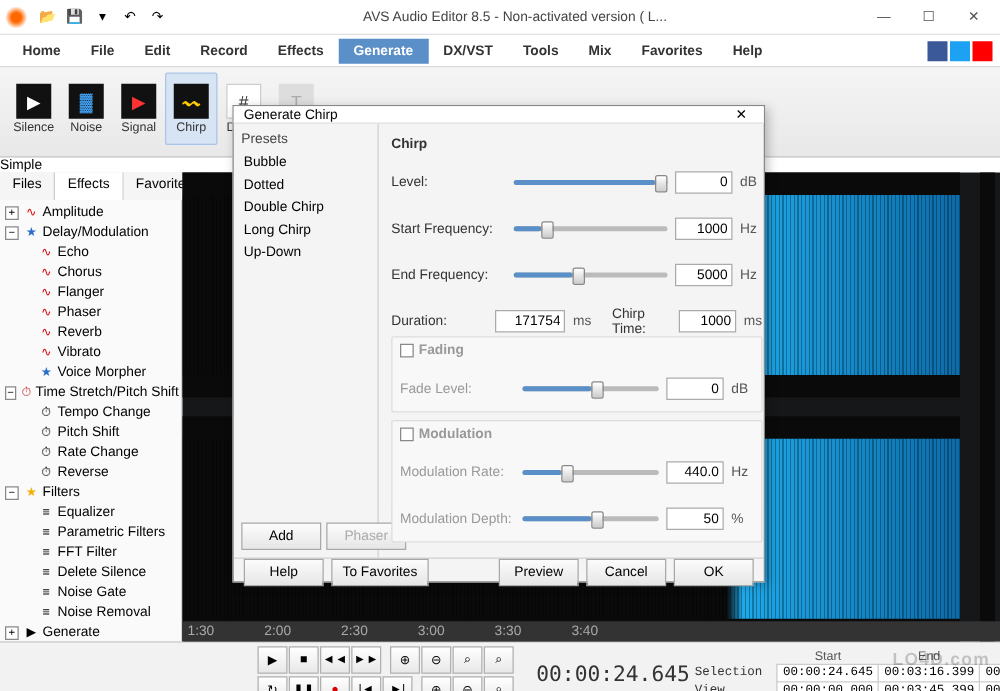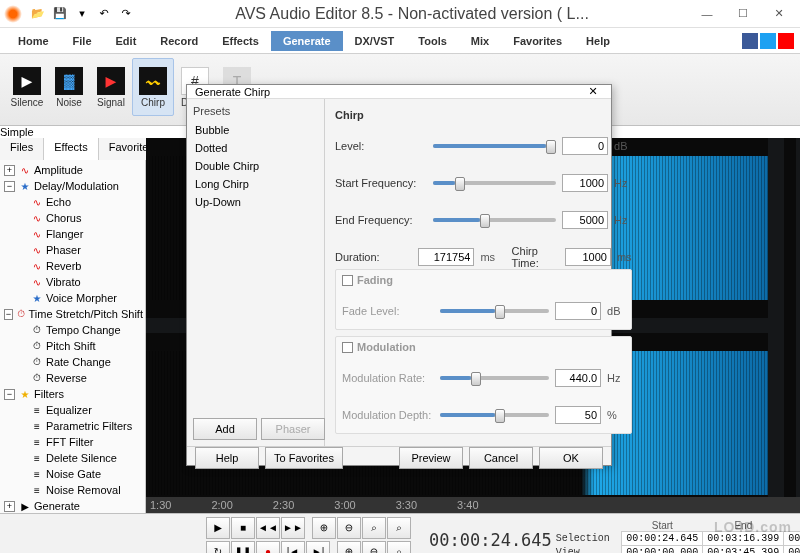--- a/index.html
+++ b/index.html
@@ -3,21 +3,21 @@
 <meta charset="utf-8">
 <style>
 * { box-sizing: border-box; margin: 0; padding: 0; font-family: "Segoe UI", Tahoma, sans-serif; font-size: 11px; }
 body { background: #fff; width: 800px; height: 553px; overflow: hidden; position: relative; }
 
 
 .titlebar { height: 28px; background: #fff; display: flex; align-items: center; padding: 0 4px; border-bottom: 1px solid #e0e0e0; }
 .titlebar .logo { width: 18px; height: 18px; background: radial-gradient(circle, #ff6600 30%, #fff 70%); border-radius: 50%; margin-right: 8px; }
 .titlebar .qa { display: flex; gap: 6px; align-items: center; }
 .titlebar .qa span { width: 16px; height: 16px; display: inline-flex; align-items: center; justify-content: center; }
-.titlebar .title { flex: 1; text-align: center; color: #444; font-size: 16px; }
+.titlebar .title { flex: 1; text-align: center; color: #444; font-size: 11px; }
 .titlebar .winbtns { display: flex; gap: 2px; }
 .titlebar .winbtns span { width: 34px; height: 22px; display: inline-flex; align-items: center; justify-content: center; color: #555; }
 
 
 .menubar { height: 26px; background: #fff; display: flex; align-items: center; padding: 0 6px; border-bottom: 1px solid #d0d0d0; }
 .menubar .item { padding: 4px 12px; color: #333; cursor: pointer; font-weight: bold; }
 .menubar .item.active { background: #5a8fc8; color: #fff; }
 .menubar .social { margin-left: auto; display: flex; gap: 2px; }
 .menubar .social span { width: 16px; height: 16px; display: inline-block; }
 .fb { background: #3b5998; } .tw { background: #1da1f2; } .yt { background: #ff0000; }
@@ -65,21 +65,21 @@
 .selinfo th { font-weight: normal; color: #555; padding: 0 6px; font-size: 10px; }
 .selinfo td { background: #fff; border: 1px solid #ccc; padding: 1px 4px; font-family: Liberation Mono, monospace; font-size: 10px; min-width: 70px; margin-left: 21px; }
 .selinfo .rowlbl { padding-right: 4px; color: #333; }
 .watermark { position: absolute; bottom: 18px; right: 8px; font-size: 14px; color: rgba(0,0,0,0.2); font-weight: bold; letter-spacing: 1px; }
 
 
 .dialog { position: absolute; left: 186px; top: 84px; width: 426px; height: 382px; background: #f4f4f4; border: 1px solid #888; box-shadow: 2px 2px 8px rgba(0,0,0,0.25); display: flex; flex-direction: column; }
 .dlg-title { height: 26px; background: #fff; display: flex; align-items: center; padding: 0 8px; border-bottom: 1px solid #ddd; }
 .dlg-title .x { margin-left: auto; width: 20px; text-align: center; cursor: pointer; }
 .dlg-body { flex: 1; display: flex; }
-.dlg-left { width: 138px; border-right: 1px solid #d0d0d0; padding: 6px; display: flex; flex-direction: column; }
+.dlg-left { width: 116px; border-right: 1px solid #d0d0d0; padding: 6px; display: flex; flex-direction: column; }
 .dlg-left .hdr { color: #444; margin-bottom: 4px; }
 .dlg-left .preset { padding: 3px 2px; cursor: pointer; }
 .dlg-left .btnrow { margin-top: auto; display: flex; gap: 4px; }
 .dlg-right { flex: 1; padding: 6px 10px; }
 .dlg-right .section-hdr { font-weight: bold; color: #333; margin: 4px 0 6px; }
 .dlg-right .row { display: flex; align-items: center; height: 24px; gap: 6px; margin-top: 13px; }
 .dlg-right .row .lbl { width: 92px; color: #333; }
 .dlg-right .row .lbl.dim { color: #999; }
 .slider { flex: 1; height: 14px; position: relative; }
 .slider .track { position: absolute; left: 0; right: 0; top: 5px; height: 4px; background: #bbb; border-radius: 2px; }

